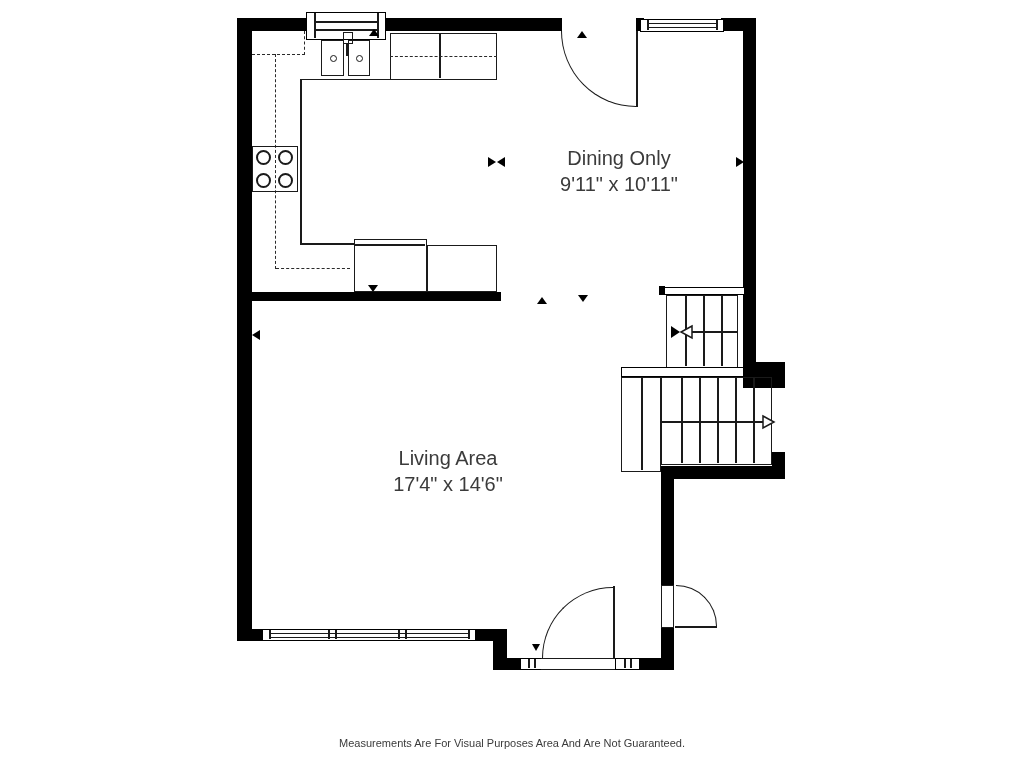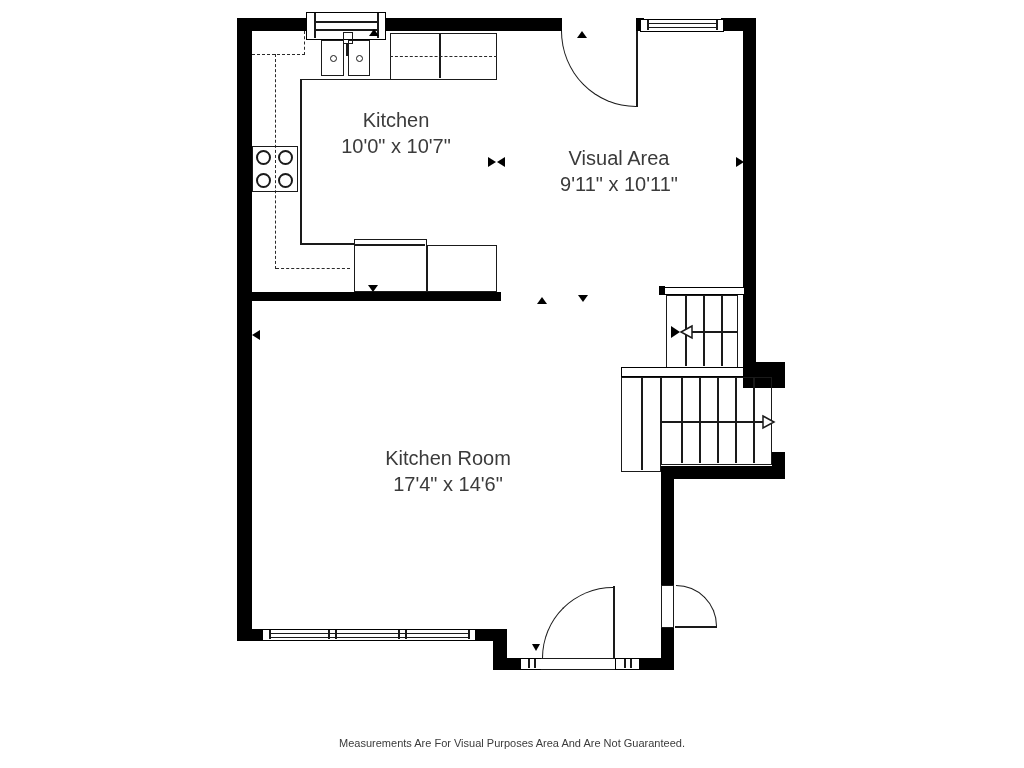--- a/index.html
+++ b/index.html
@@ -156,28 +156,24 @@
   <div class="tri tri-up" style="left:369px;top:29px;"></div>
   <div class="tri tri-up" style="left:577px;top:31px;"></div>
   <div class="tri tri-down" style="left:368px;top:285px;"></div>
   <div class="tri tri-left" style="left:252px;top:330px;"></div>
   <div class="tri tri-right" style="left:736px;top:157px;"></div>
   <div class="tri tri-right" style="left:488px;top:157px;"></div>
   <div class="tri tri-left" style="left:497px;top:157px;"></div>
   <div class="tri tri-up" style="left:537px;top:297px;"></div>
   <div class="tri tri-down" style="left:578px;top:295px;"></div>
 
-  <div class="room-label" style="left:396px;top:133px;">
-    <div>Kitchen</div>
-    <div>10'0" x 10'7"</div>
-  </div>
   <div class="room-label" style="left:619px;top:171px;">
-    <div>Visual Area</div>
+    <div>Dining Only</div>
     <div>9'11" x 10'11"</div>
   </div>
   <div class="room-label" style="left:448px;top:471px;">
-    <div>Kitchen Room</div>
+    <div>Living Area</div>
     <div>17'4" x 14'6"</div>
   </div>
 
   <div class="disclaimer">Measurements Are For Visual Purposes Area And Are Not Guaranteed.</div>
 
 </div>
 
 </body></html>

